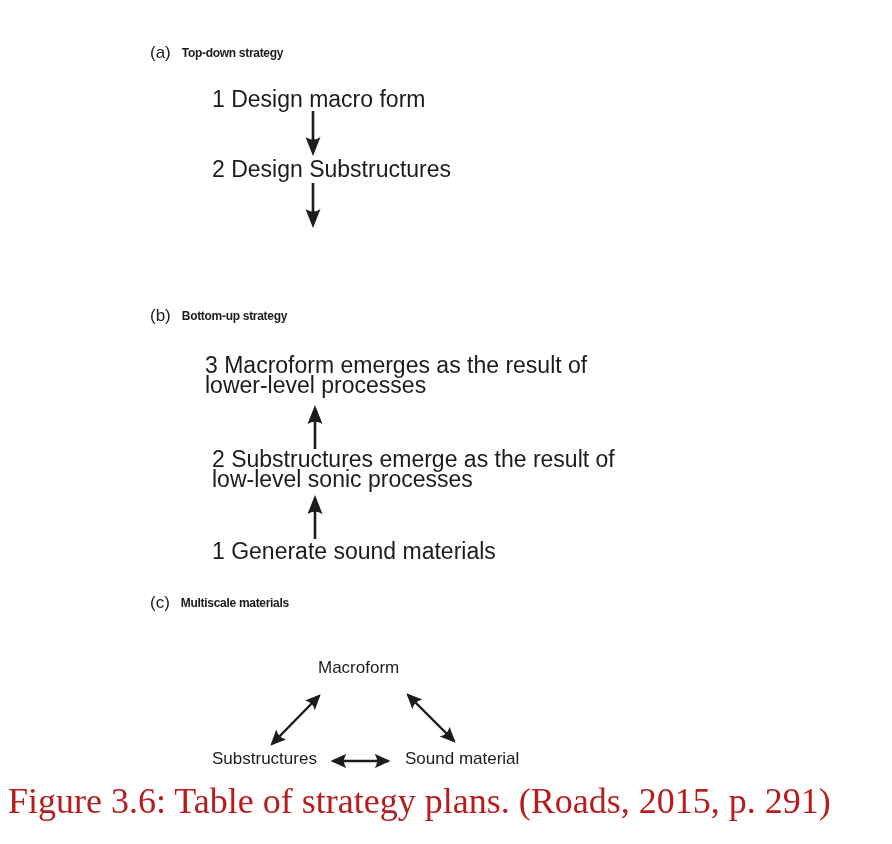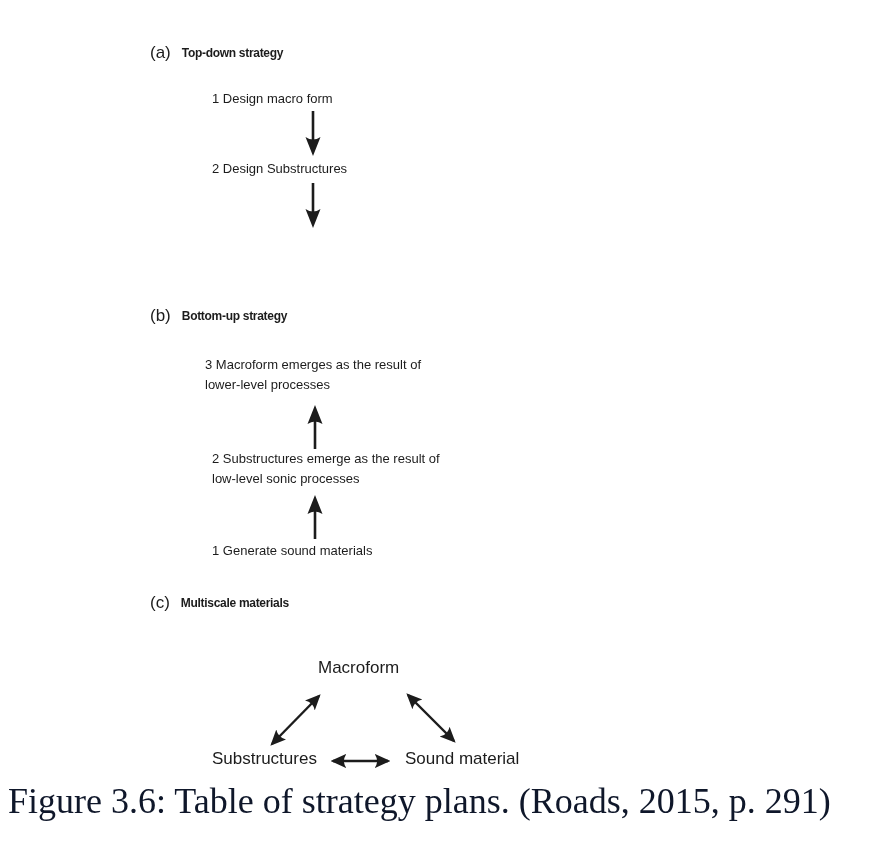--- a/index.html
+++ b/index.html
@@ -27,41 +27,41 @@
     font-weight: 400;
     margin-right: 11px;
   }
   .sec-title {
     font-weight: 700;
     font-size: 12px;
     letter-spacing: -0.3px;
   }
   .step {
     position: absolute;
-    font-size: 13px;
+    font-size: 23px;
     line-height: 20px;
     white-space: nowrap;
   }
   .arrow {
     position: absolute;
   }
   .node-label {
     position: absolute;
     font-size: 17px;
     line-height: 20px;
     white-space: nowrap;
   }
   .caption {
     position: absolute;
     left: 8px;
     top: 780px;
     font-family: "Liberation Serif", serif;
     font-size: 36px;
     line-height: 42px;
-    color: #0f172a;
+    color: #b91c1c;
     white-space: nowrap;
   }
   svg .ink {
     stroke: #1c1c1c;
     fill: none;
   }
   svg .ink-fill {
     fill: #1c1c1c;
     stroke: none;
   }

